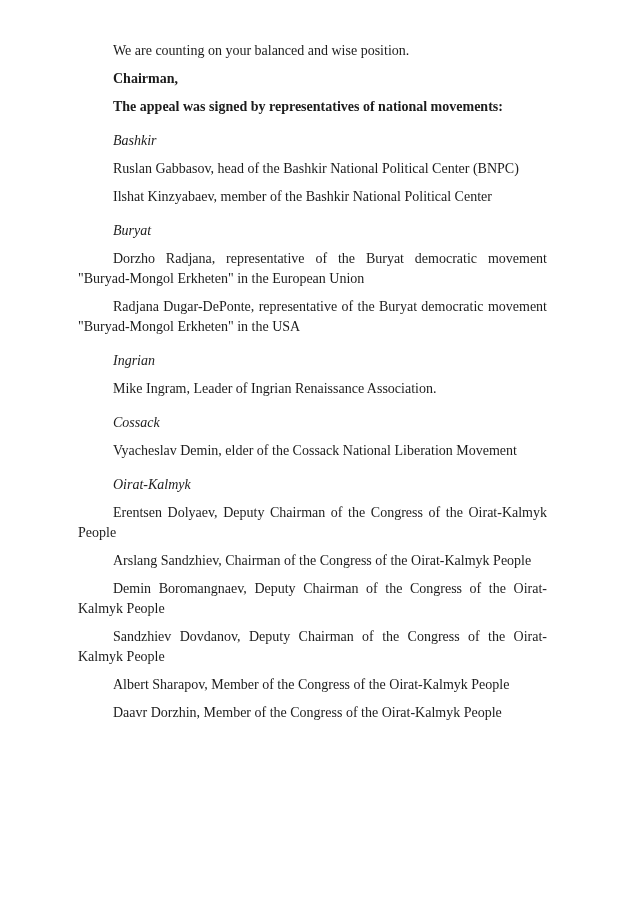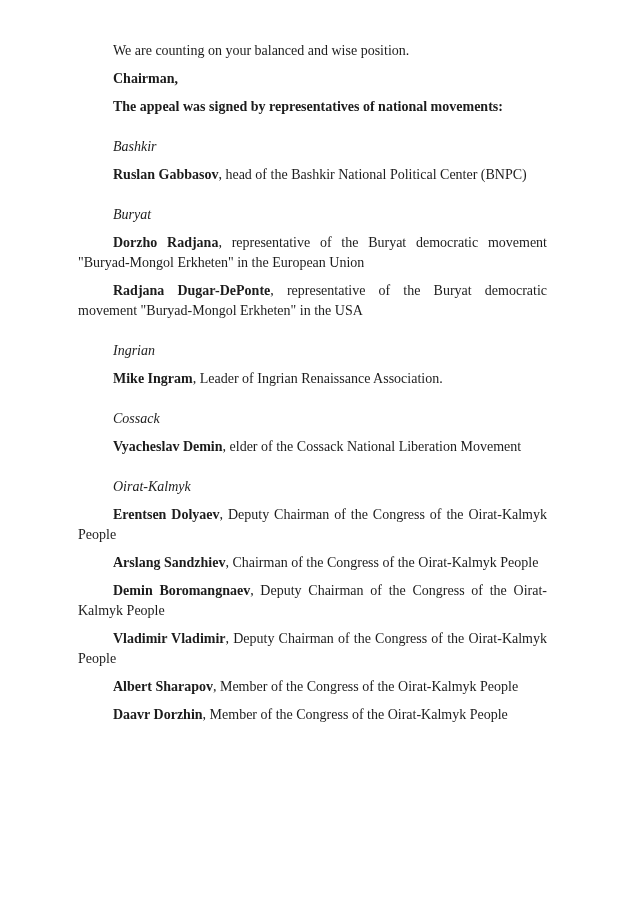--- a/index.html
+++ b/index.html
@@ -23,40 +23,41 @@
     color: #1c1c1c;
     background: #ffffff;
   }
   .page p {
     margin: 0 0 8px 0;
     text-indent: 35px;
     text-align: justify;
   }
   .bold { font-weight: bold; }
   .gap-above { margin-top: 26px; }
-  .group-section { margin-top: 20px; }
+  .group-section { margin-top: 14px; }
   .group-name { font-style: italic; }
-  .sig-name { font-weight: bold; }
+  .sig-name { font-weight: normal; }
 </style>
 </head>
 <body>
 
 <div class="page">
   <p class="body-text">We are counting on your balanced and wise position.</p>
 
   <p class="body-text bold gap-above">Chairman,</p>
 
   <p class="body-text bold">The appeal was signed by representatives of national movements:</p>
 
   <div id="sections">
   <section class="group-section">
     <p class="group-name">Bashkir</p>
     <div>
   <p class="signatory"><span class="sig-name">Ruslan Gabbasov</span><span class="sig-role">, head of the Bashkir National Political Center (BNPC)</span></p>
 
+  <p class="signatory"><span class="sig-name">Ilshat Kinzyabaev</span><span class="sig-role">, member of the Bashkir National Political Center</span></p>
 </div>
   </section>
 
   <section class="group-section">
     <p class="group-name">Buryat</p>
     <div>
   <p class="signatory"><span class="sig-name">Dorzho Radjana</span><span class="sig-role">, representative of the Buryat democratic movement "Buryad-Mongol Erkheten" in the European Union</span></p>
 
   <p class="signatory"><span class="sig-name">Radjana Dugar-DePonte</span><span class="sig-role">, representative of the Buryat democratic movement "Buryad-Mongol Erkheten" in the USA</span></p>
 </div>
@@ -78,21 +79,21 @@
 
   <section class="group-section">
     <p class="group-name">Oirat-Kalmyk</p>
     <div>
   <p class="signatory"><span class="sig-name">Erentsen Dolyaev</span><span class="sig-role">, Deputy Chairman of the Congress of the Oirat-Kalmyk People</span></p>
 
   <p class="signatory"><span class="sig-name">Arslang Sandzhiev</span><span class="sig-role">, Chairman of the Congress of the Oirat-Kalmyk People</span></p>
 
   <p class="signatory"><span class="sig-name">Demin Boromangnaev</span><span class="sig-role">, Deputy Chairman of the Congress of the Oirat-Kalmyk People</span></p>
 
-  <p class="signatory"><span class="sig-name">Vladimir Vladimir</span><span class="sig-role">, Deputy Chairman of the Congress of the Oirat-Kalmyk People</span></p>
+  <p class="signatory"><span class="sig-name">Sandzhiev Dovdanov</span><span class="sig-role">, Deputy Chairman of the Congress of the Oirat-Kalmyk People</span></p>
 
   <p class="signatory"><span class="sig-name">Albert Sharapov</span><span class="sig-role">, Member of the Congress of the Oirat-Kalmyk People</span></p>
 
   <p class="signatory"><span class="sig-name">Daavr Dorzhin</span><span class="sig-role">, Member of the Congress of the Oirat-Kalmyk People</span></p>
 </div>
   </section>
 </div>
 </div>
 
 </body></html>

